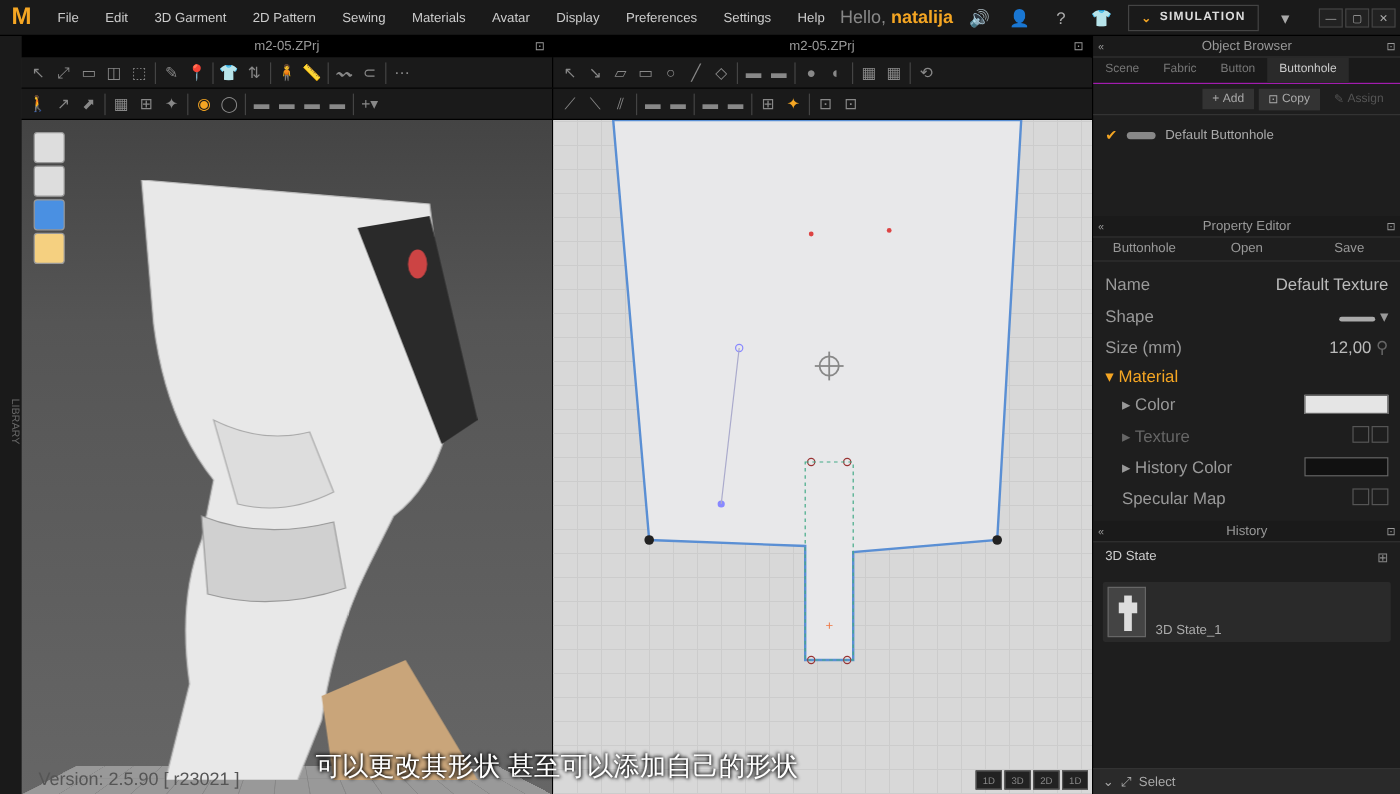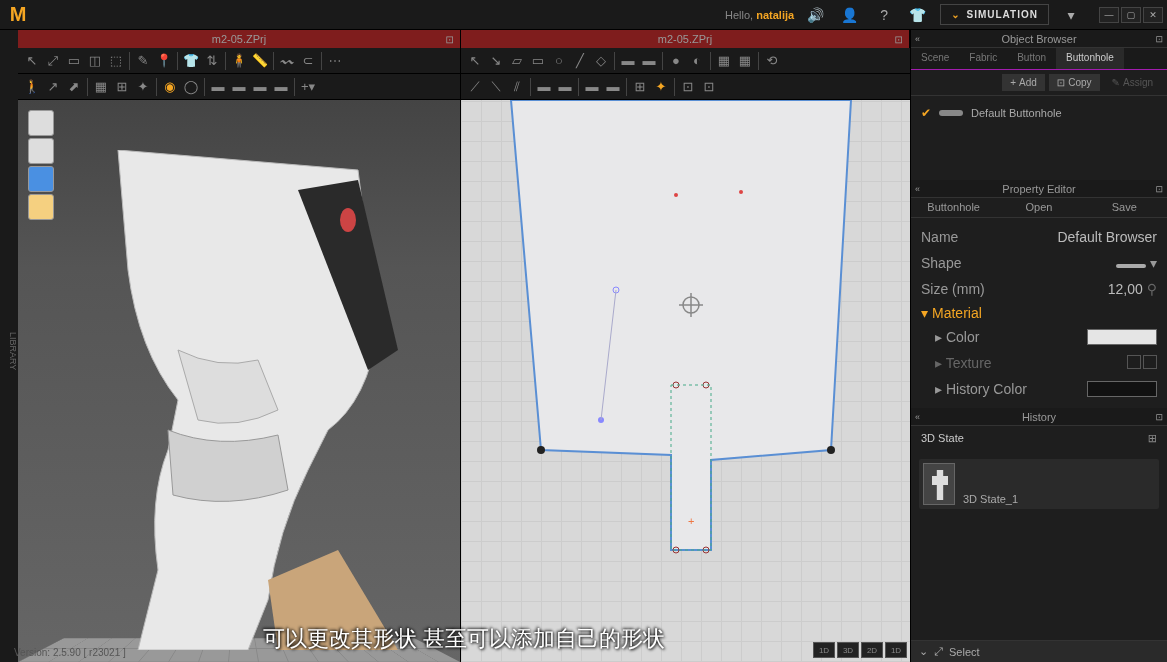--- a/index.html
+++ b/index.html
@@ -2,31 +2,31 @@
 <html><head>
 <meta charset="utf-8">
 <style>
 *{margin:0;padding:0;box-sizing:border-box;font-family:Arial,sans-serif;user-select:none}
 body{width:1167px;height:662px;background:#2a2a2a;color:#aaa;font-size:11px;overflow:hidden;position:relative}
 .topbar{height:30px;background:#1a1a1a;display:flex;align-items:center;padding:0 4px;border-bottom:1px solid #000}
 .logo{width:28px;height:28px;display:flex;align-items:center;justify-content:center;font-size:20px;font-weight:bold;color:#f5a623;margin-right:6px}
 .menu{display:flex;gap:2px}
 .menu-item{padding:6px 10px;cursor:pointer;color:#ccc}
 .topbar-right{margin-left:auto;display:flex;align-items:center;gap:10px}
-.hello{color:#888;font-size:11px}
+.hello{color:#888;font-size:15px}
 .user{color:#f5a623;font-weight:bold}
 .top-icon{width:24px;height:24px;display:flex;align-items:center;justify-content:center;color:#aaa;cursor:pointer;font-size:14px}
 .sim-btn{background:#1a1a1a;border:1px solid #444;padding:4px 10px;color:#ddd;font-weight:bold;letter-spacing:1px;display:flex;align-items:center;gap:6px;cursor:pointer;font-size:10px}
 .sim-btn .chev{color:#f5a623}
 .win-btns{display:flex;gap:2px;margin-left:6px}
 .win-btn{width:20px;height:16px;border:1px solid #444;background:#222;display:flex;align-items:center;justify-content:center;font-size:9px;cursor:pointer}
 .body-row{display:flex;height:calc(100% - 30px)}
 .sidebar-l{width:18px;background:#1a1a1a;writing-mode:vertical-rl;text-align:center;padding-top:10px;font-size:9px;color:#666}
 .main-area{flex:1;display:flex;flex-direction:column}
-.tabs-row{height:18px;background:#7f1d1d;display:flex}
+.tabs-row{height:18px;background:#000000;display:flex}
 .tab-half{flex:1;display:flex;align-items:center;justify-content:center;position:relative;color:#999;font-size:11px;border-right:1px solid #000}
 .tab-x{position:absolute;right:6px;font-size:10px;cursor:pointer}
 .toolbar-row{height:26px;background:#1a1a1a;display:flex;border-bottom:1px solid #000}
 .toolbar-half{display:flex;align-items:center;padding:0 4px;gap:1px}
 .toolbar-half.left{width:443px;border-right:1px solid #000}
 .toolbar-half.right{flex:1}
 .tool-btn{width:20px;height:20px;display:flex;align-items:center;justify-content:center;color:#888;cursor:pointer;font-size:13px}
 .tool-btn.active{color:#f5a623}
 .tool-sep{width:1px;height:18px;background:#444;margin:0 2px}
 .toolbar-row2{height:26px;background:#1a1a1a;display:flex;border-bottom:1px solid #000}
@@ -65,29 +65,42 @@
 .indent{padding-left:14px}
 .swatch{width:70px;height:16px;background:#e5e5e5;border:1px solid #666}
 .swatch.dark{background:#111}
 .tex-img{width:56px;height:20px;background:linear-gradient(90deg,#666,#aaa,#666);border-radius:3px}
 .sq-btn{width:14px;height:14px;border:1px solid #555;display:inline-block;margin-left:2px}
 .history{padding:8px}
 .hist-item{display:flex;align-items:flex-end;gap:8px;padding:4px;background:#2a2a2a;border-radius:2px}
 .hist-thumb{width:32px;height:42px;background:#444;border:1px solid #666;position:relative}
 .hist-thumb::after{content:"";position:absolute;top:6px;left:8px;width:16px;height:30px;background:#ddd;clip-path:polygon(30% 0,70% 0,70% 20%,100% 20%,100% 50%,70% 50%,70% 100%,30% 100%,30% 50%,0 50%,0 20%,30% 20%)}
 .select-bar{height:22px;background:#2a2a2a;border-top:1px solid #333;display:flex;align-items:center;padding:0 8px;gap:6px;margin-top:auto}
-.version{position:absolute;bottom:4px;left:14px;color:#555;font-size:10px}
+.version{position:absolute;bottom:4px;left:32px;color:#555;font-size:15px}
 .modes{position:absolute;bottom:4px;right:260px;display:flex;gap:2px}
 .mode-btn{width:22px;height:16px;border:1px solid #555;background:#222;font-size:8px;display:flex;align-items:center;justify-content:center;color:#888}
 </style>
 </head>
 <body>
 
 <div class="topbar">
   <div class="logo">M</div>
+  <div class="menu">
+    <div class="menu-item">File</div>
+    <div class="menu-item">Edit</div>
+    <div class="menu-item">3D Garment</div>
+    <div class="menu-item">2D Pattern</div>
+    <div class="menu-item">Sewing</div>
+    <div class="menu-item">Materials</div>
+    <div class="menu-item">Avatar</div>
+    <div class="menu-item">Display</div>
+    <div class="menu-item">Preferences</div>
+    <div class="menu-item">Settings</div>
+    <div class="menu-item">Help</div>
+  </div>
   <div class="topbar-right">
     <span class="hello"><span>Hello,</span> <span class="user">natalija</span></span>
     <div class="top-icon">🔊</div>
     <div class="top-icon">👤</div>
     <div class="top-icon">?</div>
     <div class="top-icon">👕</div>
     <div class="sim-btn">
         <span class="chev">⌄</span>
         <span>SIMULATION</span>
       </div>
@@ -272,21 +285,21 @@
       <span class="arrow-r">⊡</span>
     </div>
     <div class="prop-tabs">
       <div class="prop-tab">Buttonhole</div>
       <div class="prop-tab">Open</div>
       <div class="prop-tab">Save</div>
     </div>
     <div class="prop-body">
       <div class="prop-row">
         <span>Name</span>
-        <span class="val">Default Browser</span>
+        <span class="val">Default Texture</span>
       </div>
       <div class="prop-row">
         <span>Shape</span>
         <span><span style="display:inline-block;width:30px;height:4px;background:#aaa;border-radius:2px"></span> ▾</span>
       </div>
       <div class="prop-row">
         <span>Size (mm)</span>
         <span><span class="val">12,00</span> <span style="color:#666">⚲</span></span>
       </div>
       <div class="mat-hdr">▾ <span>Material</span></div>
@@ -294,20 +307,24 @@
         <span>▸ <span>Color</span></span>
         <span class="swatch"></span>
       </div>
       <div class="prop-row indent">
         <span style="color:#666">▸ <span>Texture</span></span>
         <span><span class="tex-img"></span><span class="sq-btn"></span><span class="sq-btn"></span></span>
       </div>
       <div class="prop-row indent">
         <span>▸ <span>History Color</span></span>
         <span class="swatch dark"></span>
+      </div>
+      <div class="prop-row indent">
+        <span>Specular Map</span>
+        <span><span class="sq-btn"></span><span class="sq-btn"></span></span>
       </div>
     </div>
 
     <div class="panel-header">
       <span class="arrow-l">«</span>
       <span>History</span>
       <span class="arrow-r">⊡</span>
     </div>
     <div style="padding:6px 10px;color:#ccc;font-weight:normal;display:flex;justify-content:space-between">
       <span>3D State</span>

